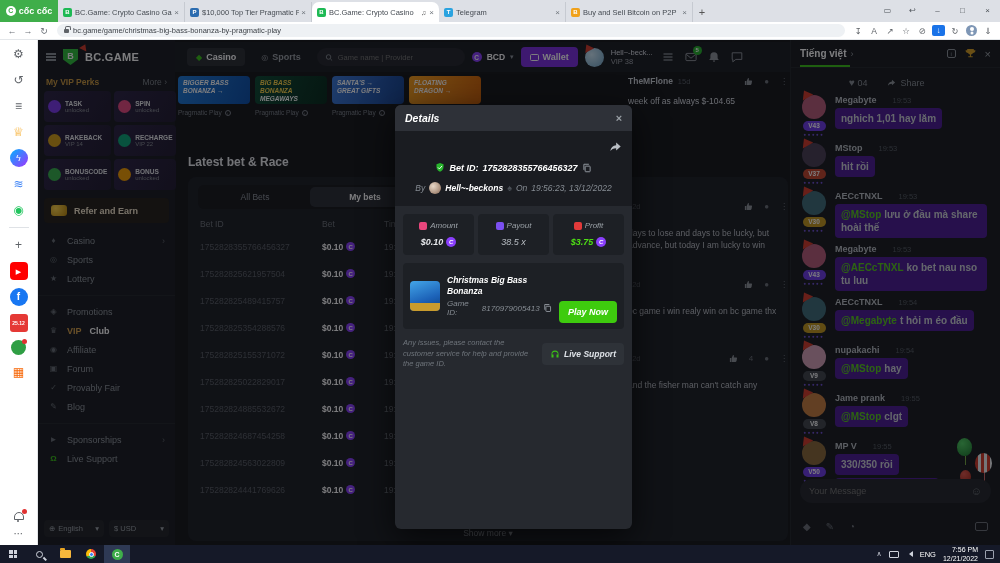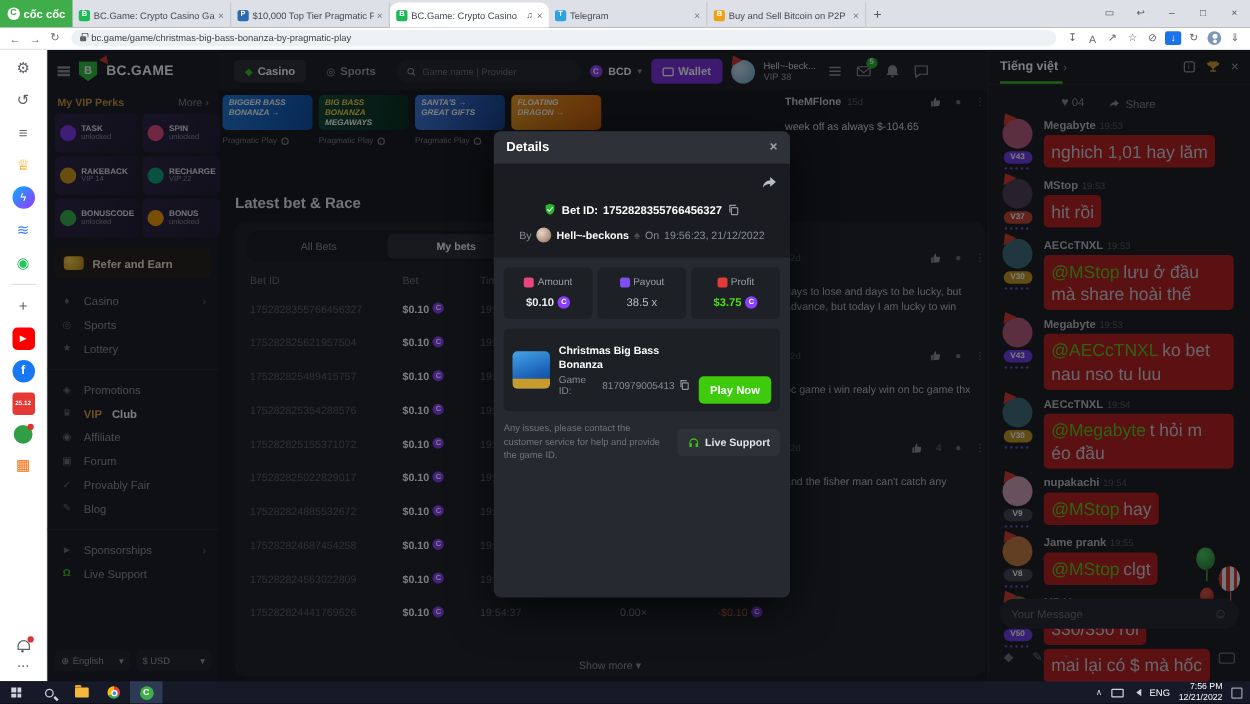--- a/index.html
+++ b/index.html
@@ -150,41 +150,41 @@
 .likebar .hrt { font-size:10px; }
 .likebar svg { width:9px; height:9px; }
 .msgs { padding:3px 8px 0; }
 .msg { display:flex; gap:6px; margin-bottom:6px; }
 .mleft { flex:0 0 30px; display:flex; flex-direction:column; align-items:center; }
 .mav { width:24px; height:24px; border-radius:50%; position:relative; }
 .mav::before { content:""; position:absolute; left:-2px; top:-5px; width:0; height:0; border-left:6px solid transparent; border-right:6px solid transparent; border-bottom:8px solid #d43b2a; transform:rotate(-30deg); }
 .mbadge { margin-top:2px; min-width:23px; padding:0 3px; height:10px; border-radius:5px; color:#fff; font-size:6.5px; font-weight:bold; line-height:10px; text-align:center; }
 .mdots { margin-top:1px; font-size:4.5px; color:#6d4fd1; letter-spacing:1.5px; }
 .mright { flex:1; min-width:0; }
-.mname-row { display:flex; gap:3px; align-items:baseline; }
+.mname-row { display:flex; gap:16px; align-items:baseline; }
 .mname { color:#b9bec4; font-weight:bold; font-size:9px; }
 .mtime { color:#565c63; font-size:7.5px; }
-.mbubble { margin-top:3px; background:#b91c1c; border-radius:4px; padding:4px 6px; font-size:14px; color:#cdd2d8; width:max-content; max-width:152px; line-height:1.3; }
+.mbubble { margin-top:3px; background:#4c1d95; border-radius:4px; padding:4px 6px; font-size:10px; color:#cdd2d8; width:max-content; max-width:152px; line-height:1.3;font-weight:bold; }
 .mention { color:#58cb1b; margin-right:3px; }
 .chat-input { position:absolute; left:9px; right:9px; bottom:42px; height:24px; background:#24272c; border-radius:12px; display:flex; align-items:center; padding:0 9px; gap:5px; }
 .chat-input input { flex:1; background:none; border:0; outline:none; color:#8f959c; font-size:9px; }
 .smiley { color:#6b7077; font-size:11px; }
 .chat-tools { position:absolute; left:12px; right:12px; bottom:13px; display:flex; gap:15px; color:#6b7077; font-size:10px; align-items:center; }
 .card-ic { margin-left:auto; width:13px; height:9px; border:1.2px solid #6b7077; border-radius:2px; }
 .bal { position:absolute; }
 .bal::after { content:""; position:absolute; left:50%; top:100%; width:1px; height:9px; background:#7a4; }
 .bal-g { left:166px; top:398px; width:15px; height:18px; border-radius:50% 50% 48% 48%; background:radial-gradient(circle at 35% 30%,#4fce62,#1d7a2e); }
 .bal-s { left:184px; top:413px; width:17px; height:20px; border-radius:50% 50% 48% 48%; background:repeating-linear-gradient(90deg,#d63b2a 0 3px,#eef0f2 3px 6px); }
 .bal-s::after { background:#c66; }
 .bal-r { left:169px; top:430px; width:11px; height:13px; border-radius:50% 50% 48% 48%; background:radial-gradient(circle at 35% 30%,#e0564a,#a02316); }
 .bal-r::after { background:#c66; }
 
 
 .overlay { position:absolute; left:38px; top:40px; width:962px; height:505px; background:rgba(5,6,9,.52); z-index:50; pointer-events:none; }
-.modal { position:absolute; left:395px; top:105px; width:237px; height:373px; background:#26292f; border-radius:6px; z-index:60; box-shadow:0 10px 34px rgba(0,0,0,.65); overflow:hidden; }
+.modal { position:absolute; left:395px; top:105px; width:237px; height:424px; background:#26292f; border-radius:6px; z-index:60; box-shadow:0 10px 34px rgba(0,0,0,.65); overflow:hidden;font-style:italic; }
 .modal-head { height:26px; background:#2e3138; display:flex; align-items:center; padding:0 10px; color:#fff; font-weight:bold; font-size:10.5px; }
 .modal-head .x-close { margin-left:auto; }
 .modal-info { background:#1a1c21; padding:6px 10px 12px; position:relative; }
 .share-ic { position:absolute; right:10px; top:8px; }
 .share-ic svg { width:13px; height:13px; }
 .betid-row { display:flex; justify-content:center; gap:4px; margin-top:26px; color:#fff; font-weight:bold; font-size:9px; }
 .betid-row svg, .gid svg { width:10px; height:10px; }
 .by-row { display:flex; justify-content:center; align-items:center; gap:4px; margin-top:9px; color:#868c93; font-size:8.5px; }
 .mini-av { width:12px; height:12px; border-radius:50%; background:radial-gradient(circle at 35% 35%,#e8d8c8,#8a6a55); }
 .by-row .uname { color:#fff; font-weight:bold; }
@@ -997,21 +997,21 @@
             <rect x="5" y="5" width="8" height="9" rx="1"></rect>
             <path d="M3 11V2h8"></path>
           </svg>
       </div>
       <div class="by-row">
         <span>By</span>
         <span class="mini-av"></span>
         <span class="uname">Hell~-beckons</span>
         <span class="suit">♠</span>
         <span>On</span>
-        <span>19:56:23, 21/12/2022</span>
+        <span>19:56:23, 13/12/2022</span>
       </div>
     </div>
     <div class="stats">
       <div class="stat">
         <div class="stat-label">
             <span class="stat-ic si-amount"></span>
             <span>Amount</span>
           </div>
         <div class="stat-val">
             <span>$0.10</span>

